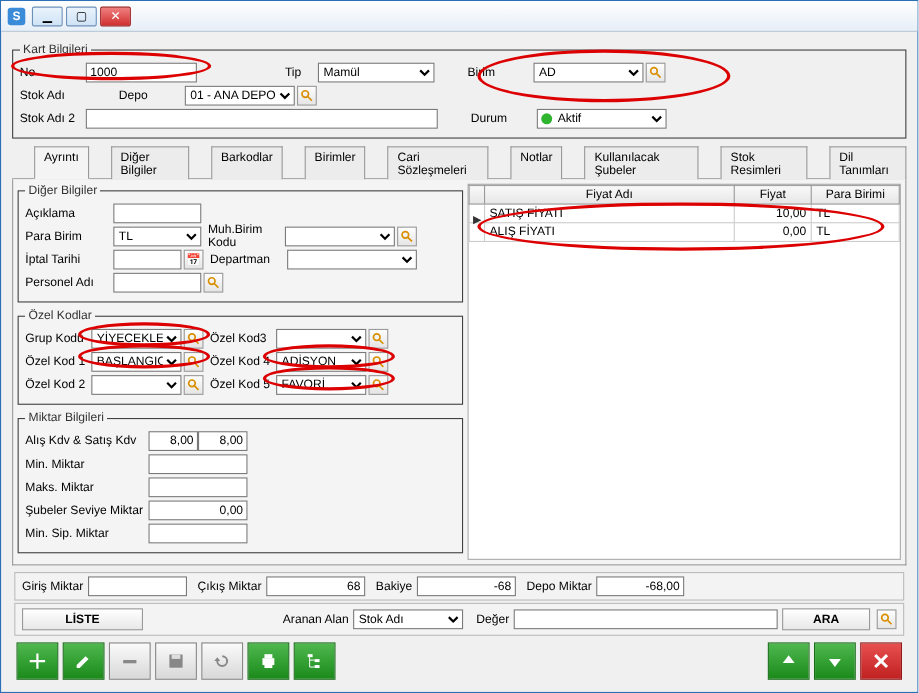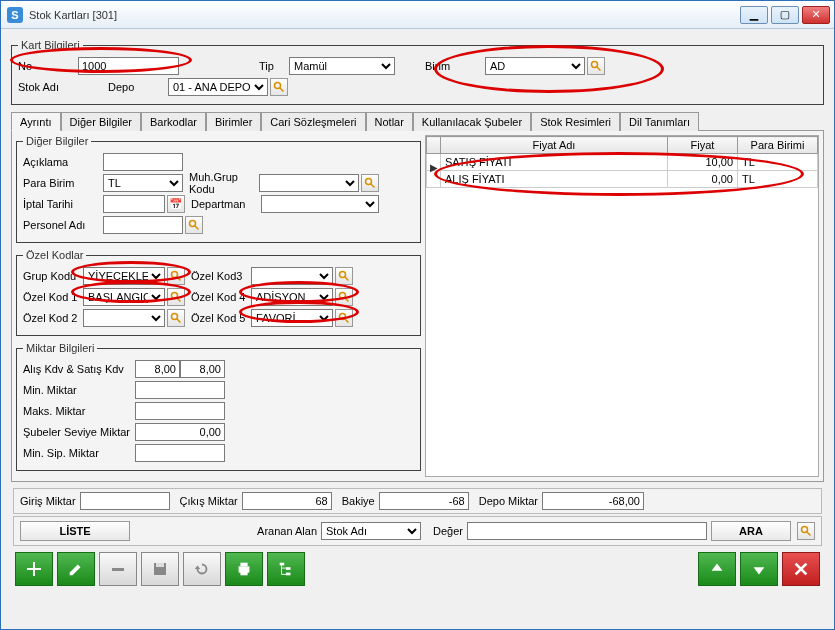--- a/index.html
+++ b/index.html
@@ -16,21 +16,21 @@
   fieldset.group > legend { font-size:11px; padding:0 3px; color:#333; }
   .row { display:flex; align-items:center; height:20px; margin:1px 0; }
   .lbl { width:60px; }
   .lbl2 { width:80px; }
   .lbl2b { width:70px; margin-left:6px; }
   .input { border:1px solid #7a7a7a; background:#fff; height:18px; padding:1px 3px; }
   .select { border:1px solid #7a7a7a; background:#fff; height:18px; padding:0; }
   .btn-find { width:18px; height:18px; border:1px solid #999; background:linear-gradient(#fefefe,#e5e5e5); display:inline-flex; align-items:center; justify-content:center; margin-left:2px; }
   .btn-find svg { width:12px; height:12px; }
   .tabs { display:flex; border-bottom:1px solid #999; margin-top:2px; }
-  .tab { padding:3px 8px 2px 8px; border:1px solid #999; border-bottom:none; background:#ececec; margin-right:0; position:relative; top:1px; cursor:pointer; }
+  .tab { padding:3px 8px 2px 8px; border:1px solid #999; border-bottom:none; background:#ececec; margin-right:0; position:relative; top:1px; cursor:pointer;margin-left:20px; }
   .tab.active { background:#f4f4f4; border-bottom:1px solid #f4f4f4; }
   .tabbody { border:1px solid #999; border-top:none; padding:4px; display:flex; min-height:290px; background:#f4f4f4; }
   .leftcol { width:405px; }
   .rightcol { flex:1; border:1px solid #aaa; background:#fff; margin-left:4px; }
   table.grid { width:100%; border-collapse:collapse; }
   table.grid th { border:1px solid #999; background:linear-gradient(#f8f8f8,#e6e6e6); padding:2px 4px; font-weight:normal; }
   table.grid td { border:1px solid #ccc; padding:2px 4px; height:16px; }
   .num { text-align:right; }
   .oval { position:absolute; border:3px solid #d00; border-radius:50%/50%; pointer-events:none; }
   .miktar .lbl { width:112px; }
@@ -46,21 +46,20 @@
   .selectwrap { display:inline-flex; align-items:stretch; }
   .arrowmarker { position:absolute; left:-11px; color:#333; font-size:10px;}
   .ozel .lbl { width:60px }
 </style>
 </head>
 <body>
 
 <div class="window">
   <div class="titlebar">
     <div class="icon">S</div>
-    <div class="title">Stok Kartları  [301]</div>
     <div class="winbtns">
       <div class="winbtn">▁</div>
       <div class="winbtn">▢</div>
       <div class="winbtn close">✕</div>
     </div>
   </div>
 
   <div class="content">
     <fieldset class="group" style="position:relative">
       <legend>Kart Bilgileri</legend>
@@ -85,20 +84,30 @@
         <span style="width:30px"></span>
         <span class="lbl">Depo</span>
         <select class="select" style="width:100px"><option>01 - ANA DEPO</option></select>
         <span class="btn-find">
             <svg viewBox="0 0 16 16">
               <circle cx="6" cy="6" r="4" fill="none" stroke="#d98f00" stroke-width="2"></circle>
               <line x1="9" y1="9" x2="14" y2="14" stroke="#d98f00" stroke-width="2"></line>
             </svg>
           </span>
       </div>
+      <div class="row">
+        <span class="lbl">Stok Adı 2</span>
+        <input class="input" style="width: 320px;" value="">
+        <span style="width:30px"></span>
+        <span class="lbl">Durum</span>
+        <div class="selectwrap">
+            <select class="select" style="width:118px;padding-left:14px"><option>Aktif</option></select>
+          </div>
+        <span class="statusdot" style="position:relative;left:-114px"></span>
+      </div>
       <div class="oval" style="left:-2px; top:-4px; width:182px; height:26px"></div>
       <div class="oval" style="left:422px; top:-6px; width:230px; height:48px"></div>
     </fieldset>
 
     <div class="tabs">
       <div class="tab active">Ayrıntı</div>
       <div class="tab">Diğer Bilgiler</div>
       <div class="tab">Barkodlar</div>
       <div class="tab">Birimler</div>
       <div class="tab">Cari Sözleşmeleri</div>
@@ -112,21 +121,21 @@
       <div class="leftcol">
         <fieldset class="group" style="margin-top:0">
           <legend>Diğer Bilgiler</legend>
           <div class="row">
             <span class="lbl2">Açıklama</span>
             <input class="input" style="width: 80px;">
           </div>
           <div class="row">
             <span class="lbl2">Para Birim</span>
             <select class="select" style="width:80px"><option>TL</option></select>
-            <span class="lbl2b">Muh.Grup Kodu</span>
+            <span class="lbl2b">Muh.Birim Kodu</span>
             <select class="select" style="width:100px"><option></option></select>
             <span class="btn-find">
                 <svg viewBox="0 0 16 16">
                   <circle cx="6" cy="6" r="4" fill="none" stroke="#d98f00" stroke-width="2"></circle>
                   <line x1="9" y1="9" x2="14" y2="14" stroke="#d98f00" stroke-width="2"></line>
                 </svg>
               </span>
           </div>
           <div class="row">
             <span class="lbl2">İptal Tarihi</span>
@@ -265,21 +274,21 @@
     </div>
 
     <div class="footer1">
       <span>Giriş Miktar</span>
       <input class="input num" style="width: 90px; margin: 0px 10px 0px 4px;">
       <span>Çıkış Miktar</span>
       <input class="input num" style="width: 90px; margin: 0px 10px 0px 4px;" value="68">
       <span>Bakiye</span>
       <input class="input num" style="width: 90px; margin: 0px 10px 0px 4px;" value="-68">
       <span>Depo Miktar</span>
-      <input class="input num" style="width: 102px; margin: 0px 16px 0px 4px;" value="-68,00">
+      <input class="input num" style="width: 80px; margin: 0px 16px 0px 4px;" value="-68,00">
     </div>
 
     <div class="footer2">
       <div class="liste-row">LİSTE</div>
       <span style="flex:1"></span>
       <span>Aranan Alan</span>
       <select class="select" style="width:100px"><option>Stok Adı</option></select>
       <span style="margin-left:8px">Değer</span>
       <input class="input" style="width: 240px;">
       <div class="liste-row" style="width:80px">ARA</div>

